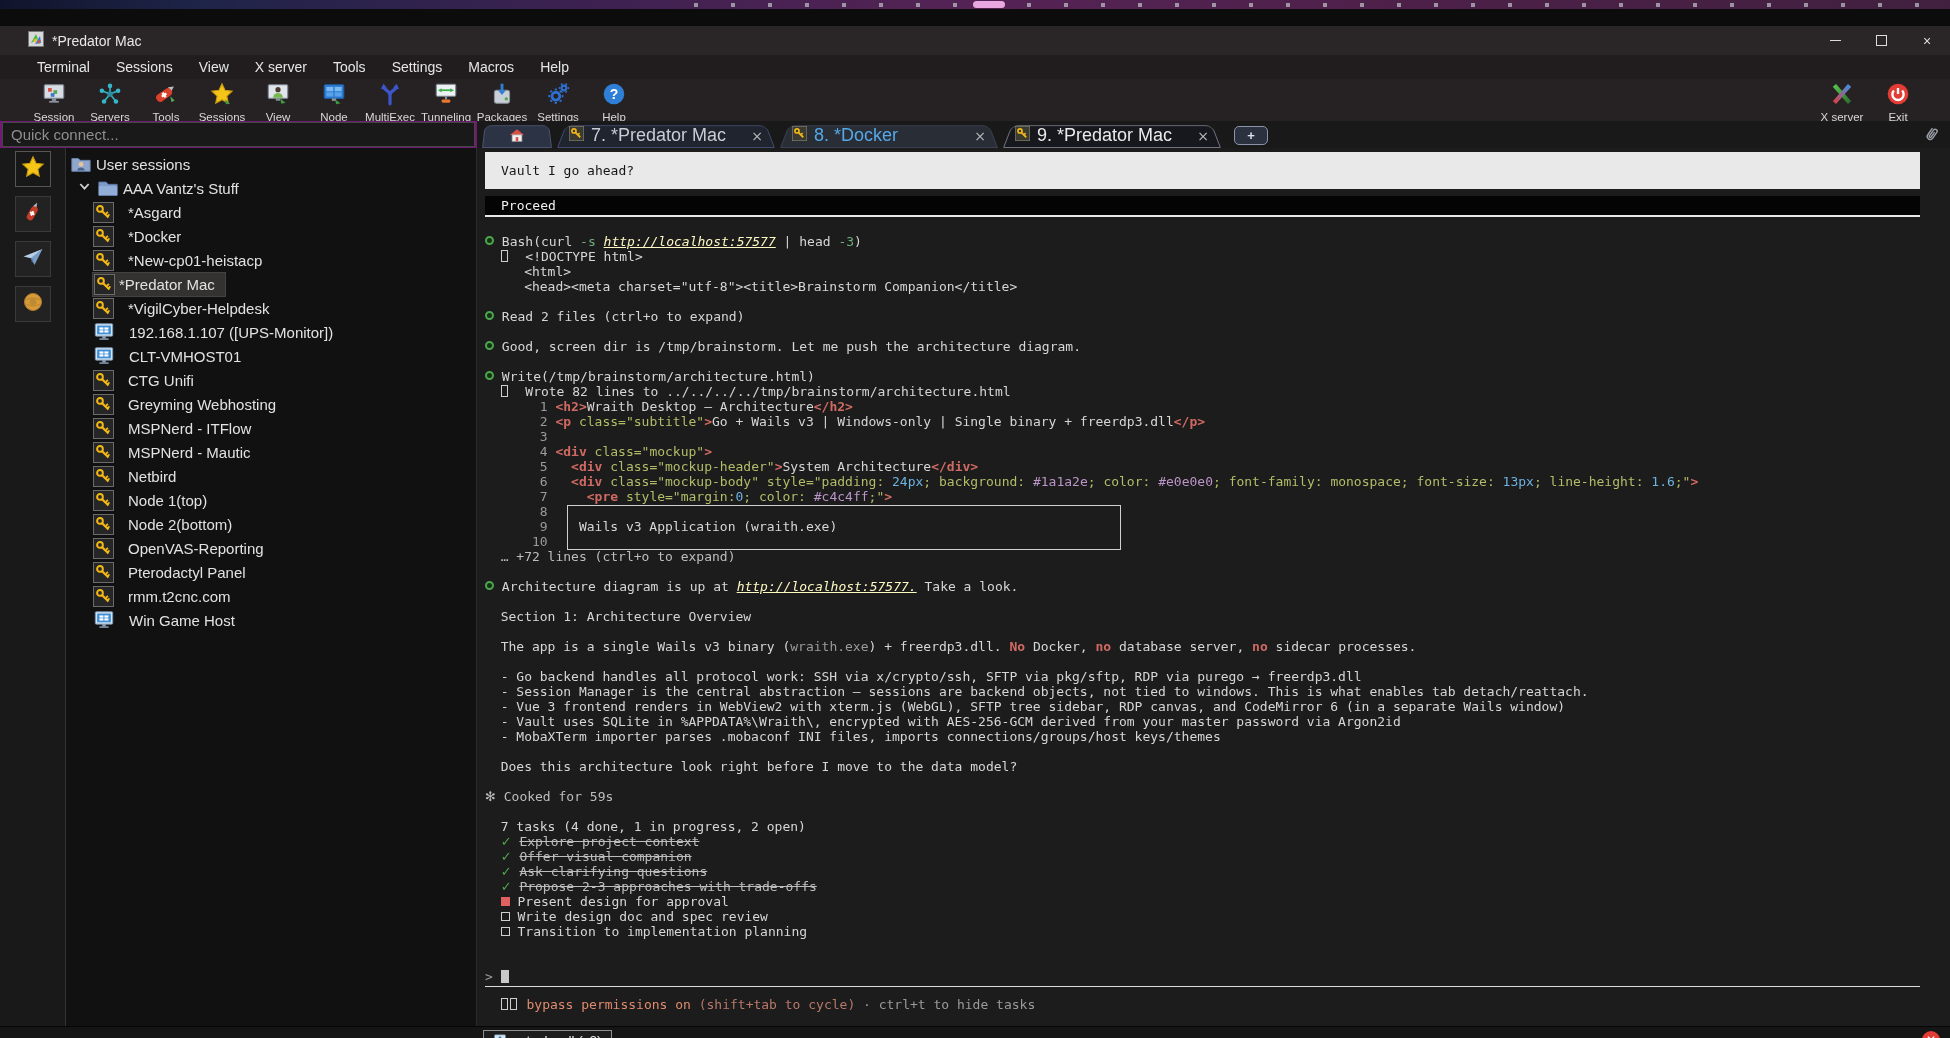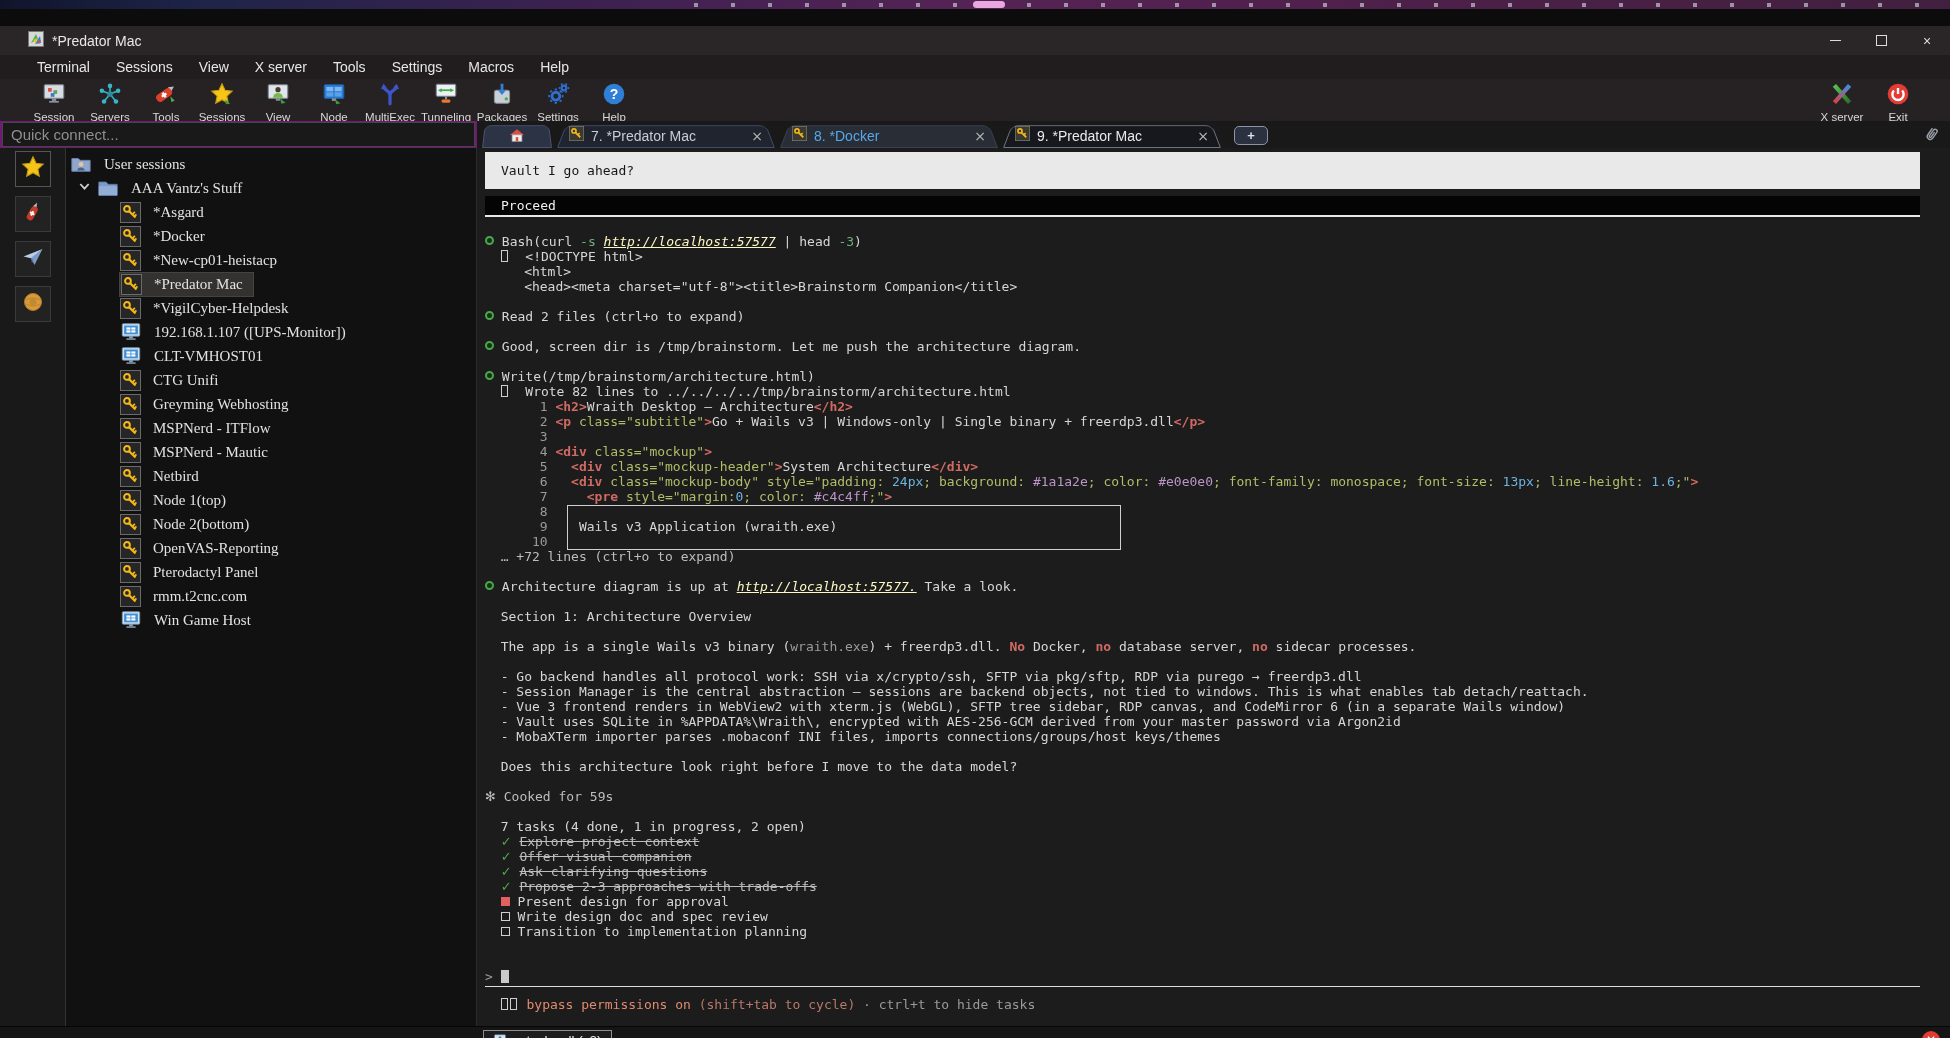--- a/index.html
+++ b/index.html
@@ -35,37 +35,37 @@
   .tab{position:relative;display:flex;align-items:center;margin-right:5px;margin-top:2px;padding:0 12px;}
   .tab::before{content:"";position:absolute;inset:0;border-radius:7px 7px 0 0;
     transform:perspective(50px) rotateX(10deg);transform-origin:50% 100%;}
   .tab>*{position:relative;z-index:1;}
   .tab-home{width:46px;justify-content:center;}
   .tab-home::before{background:#2c3345;border:1px solid #4a5470;}
   .tab-term{width:218px;box-sizing:border-box;}
   .tab-n::before{background:#20242e;border:1px solid #3f4c6e;}
   .tab-a::before{background:#282d36;border:1px solid #3a4150;}
   .tab-s::before{background:#17181d;border:1px solid #6e737e;}
-  .tab-label{font-size:14px;margin-left:7px;white-space:nowrap;}
+  .tab-label{font-size:18px;margin-left:7px;white-space:nowrap;}
   .tab-n .tab-label{color:#c8ccd4;} .tab-a .tab-label{color:#56a8e8;} .tab-s .tab-label{color:#eaeaea;}
   .tab-close{color:#b8b8b8;font-size:14px;margin-left:auto;padding-left:14px;font-family:"DejaVu Sans",sans-serif;}
   .tab-plus{align-self:flex-start;margin-top:5px;width:32px;height:17px;border:1px solid #8a93a8;border-radius:5px;
     background:#2c3140;color:#dfe3ea;display:flex;align-items:center;justify-content:center;font-size:13px;margin-left:8px;font-weight:bold;}
   .paperclip{position:absolute;right:10px;top:4px;}
   
   .bodyrow{flex:1;display:flex;min-height:0;}
   .sidebar{width:477px;flex:none;background:#111111;position:relative;border-right:1px solid #2c2c2c;box-sizing:border-box;}
   .rail{position:absolute;left:0;top:0;width:66px;height:100%;background:#191919;border-right:1px solid #333;box-sizing:border-box;padding-top:3px;}
   .rail-box{width:34px;height:34px;margin:0 auto 9px;display:flex;align-items:center;justify-content:center;
     border:1px solid #3a3a3a;background:#222;}
   .rail-box.active{background:#181818;border-color:#565656;}
   .tree{margin-left:67px;padding-top:4px;}
   .tree-row{height:24px;display:flex;align-items:center;color:#e2e2e2;font-size:15px;white-space:nowrap;}
-  .ind0{padding-left:3px;} .ind1{padding-left:10px;} .ind2{padding-left:53px;}
-  .tree-row .lbl{margin-left:12px;font-family:Liberation Serif, serif;}
+  .ind0{padding-left:3px;} .ind1{padding-left:10px;} .ind2{padding-left:26px;gap:10px;}
+  .tree-row .lbl{margin-left:4px;}
   .hl{display:flex;align-items:center;background:#343230;outline:1px solid #454340;padding:1px 10px 1px 1px;}
   .chev{margin-right:5px;}
   
   .terminal{flex:1;background:#1c1c1c;position:relative;font-family:"DejaVu Sans Mono",monospace;font-size:13px;color:#d6d6d6;}
   .term-inner{padding:4px 0 0 8px;}
   .qbox{width:1435px;height:37px;background:#e9e9e9;color:#161616;display:flex;align-items:center;
     padding-left:16px;box-sizing:border-box;}
   .proceedbox{width:1435px;height:21px;background:#040404;border-bottom:2px solid #e8e8e8;margin-top:7px;
     padding-left:16px;box-sizing:border-box;display:flex;align-items:center;color:#f0f0f0;}
   .trows{position:relative;margin-top:2px;width:1435px;}

